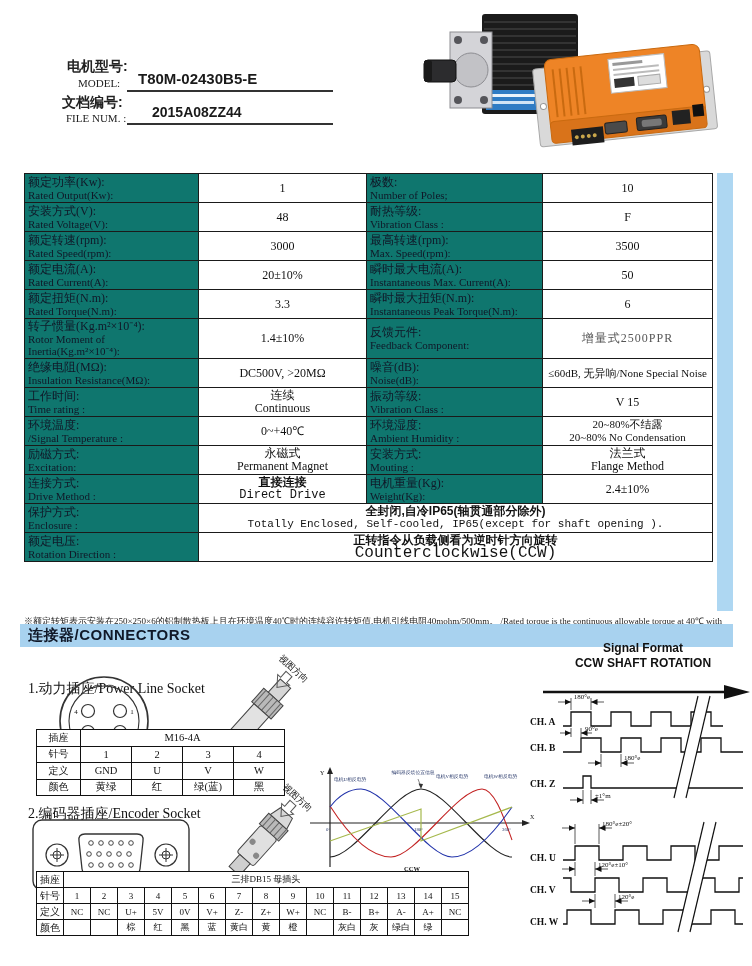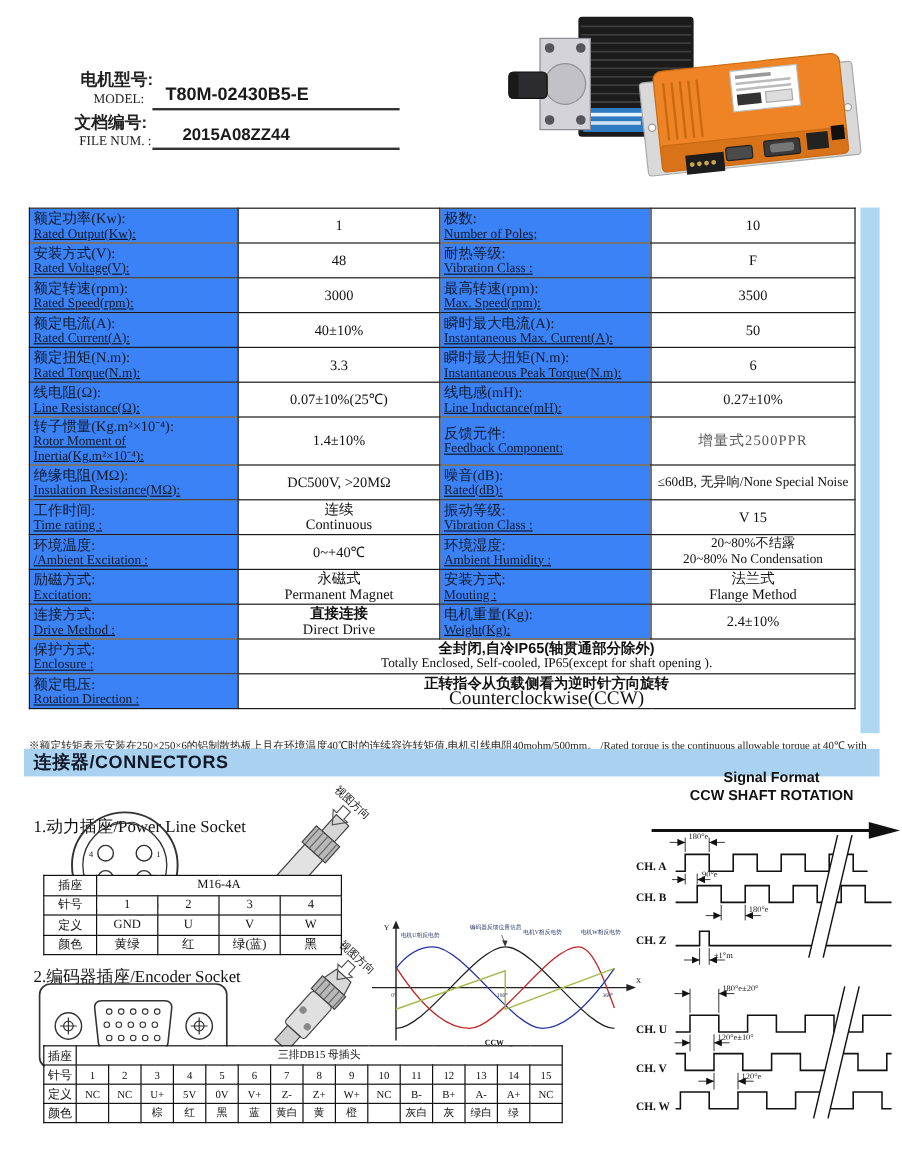--- a/index.html
+++ b/index.html
@@ -17,26 +17,26 @@
          font-family:"Liberation Sans",sans-serif; font-weight:bold; font-size:15px;
          color:#101828; padding:2px 0 0 8px; letter-spacing:0.5px; }
 
   .blue-strip { position:absolute; left:717px; top:173px; width:16px; height:438px; background:#aed7f2; }
 
   
   table { border-collapse:collapse; table-layout:fixed; }
   .ptable { position:absolute; left:24px; top:173px; }
   .ptable td { border:1px solid #1a1a1a; overflow:hidden; }
   .ptable tr { height:29px; }
-  td.l { background:#3b82f6; padding:1px 3px; vertical-align:middle; }
+  td.l { background:#0f766e; padding:1px 3px; vertical-align:middle; }
   td.l .cn { font-size:12px; line-height:13px; color:#101828; }
-  td.l .en { font-size:11px; line-height:12px; color:#101828;text-decoration:underline; }
+  td.l .en { font-size:11px; line-height:12px; color:#101828; }
   td.v { background:#fff; text-align:center; vertical-align:middle; font-size:12px; }
   td.v div { line-height:13px; }
-  .mono { font-family:Liberation Serif, serif; }
+  .mono { font-family:Liberation Mono, monospace; }
   .big { font-size:15px; color:#555; letter-spacing:1px; }
   .sm div { font-size:11px; }
   .cnb { font-family:"Liberation Sans",sans-serif; font-weight:bold; }
 
   .note { position:absolute; left:24px; top:616px; width:708px; font-size:9px; line-height:11.5px; color:#222; }
 
   .subtitle { position:absolute; font-size:14px; color:#111;margin-top:14px; }
 
   
   .ctable { position:absolute; font-family:Liberation Serif, serif; }
@@ -188,21 +188,21 @@
       <td class="v">
             <div>3500</div>
           </td>
     </tr>
     <tr>
       <td class="l">
             <div class="cn">额定电流(A):</div>
             <div class="en">Rated Current(A):</div>
           </td>
       <td class="v">
-            <div>40±10%</div>
+            <div>20±10%</div>
           </td>
       <td class="l">
             <div class="cn">瞬时最大电流(A):</div>
             <div class="en">Instantaneous Max. Current(A):</div>
           </td>
       <td class="v">
             <div>50</div>
           </td>
     </tr>
     <tr>
@@ -216,36 +216,20 @@
       <td class="l">
             <div class="cn">瞬时最大扭矩(N.m):</div>
             <div class="en">Instantaneous Peak Torque(N.m):</div>
           </td>
       <td class="v">
             <div>6</div>
           </td>
     </tr>
     <tr>
       <td class="l">
-            <div class="cn">线电阻(Ω):</div>
-            <div class="en">Line Resistance(Ω):</div>
-          </td>
-      <td class="v">
-            <div>0.07±10%(25℃)</div>
-          </td>
-      <td class="l">
-            <div class="cn">线电感(mH):</div>
-            <div class="en">Line Inductance(mH):</div>
-          </td>
-      <td class="v">
-            <div>0.27±10%</div>
-          </td>
-    </tr>
-    <tr>
-      <td class="l">
             <div class="cn">转子惯量(Kg.m²×10⁻⁴):</div>
             <div class="en">Rotor Moment of Inertia(Kg.m²×10⁻⁴):</div>
           </td>
       <td class="v">
             <div>1.4±10%</div>
           </td>
       <td class="l">
             <div class="cn">反馈元件:</div>
             <div class="en">Feedback Component:</div>
           </td>
@@ -256,21 +240,21 @@
     <tr>
       <td class="l">
             <div class="cn">绝缘电阻(MΩ):</div>
             <div class="en">Insulation Resistance(MΩ):</div>
           </td>
       <td class="v">
             <div>DC500V, &gt;20MΩ</div>
           </td>
       <td class="l">
             <div class="cn">噪音(dB):</div>
-            <div class="en">Rated(dB):</div>
+            <div class="en">Noise(dB):</div>
           </td>
       <td class="v sm">
             <div>≤60dB, 无异响/None Special Noise</div>
           </td>
     </tr>
     <tr>
       <td class="l">
             <div class="cn">工作时间:</div>
             <div class="en">Time rating :</div>
           </td>
@@ -282,21 +266,21 @@
             <div class="cn">振动等级:</div>
             <div class="en">Vibration Class :</div>
           </td>
       <td class="v">
             <div>V 15</div>
           </td>
     </tr>
     <tr>
       <td class="l">
             <div class="cn">环境温度:</div>
-            <div class="en">/Ambient Excitation :</div>
+            <div class="en">/Signal Temperature :</div>
           </td>
       <td class="v">
             <div>0~+40℃</div>
           </td>
       <td class="l">
             <div class="cn">环境湿度:</div>
             <div class="en">Ambient Humidity :</div>
           </td>
       <td class="v sm">
             <div>20~80%不结露</div>

